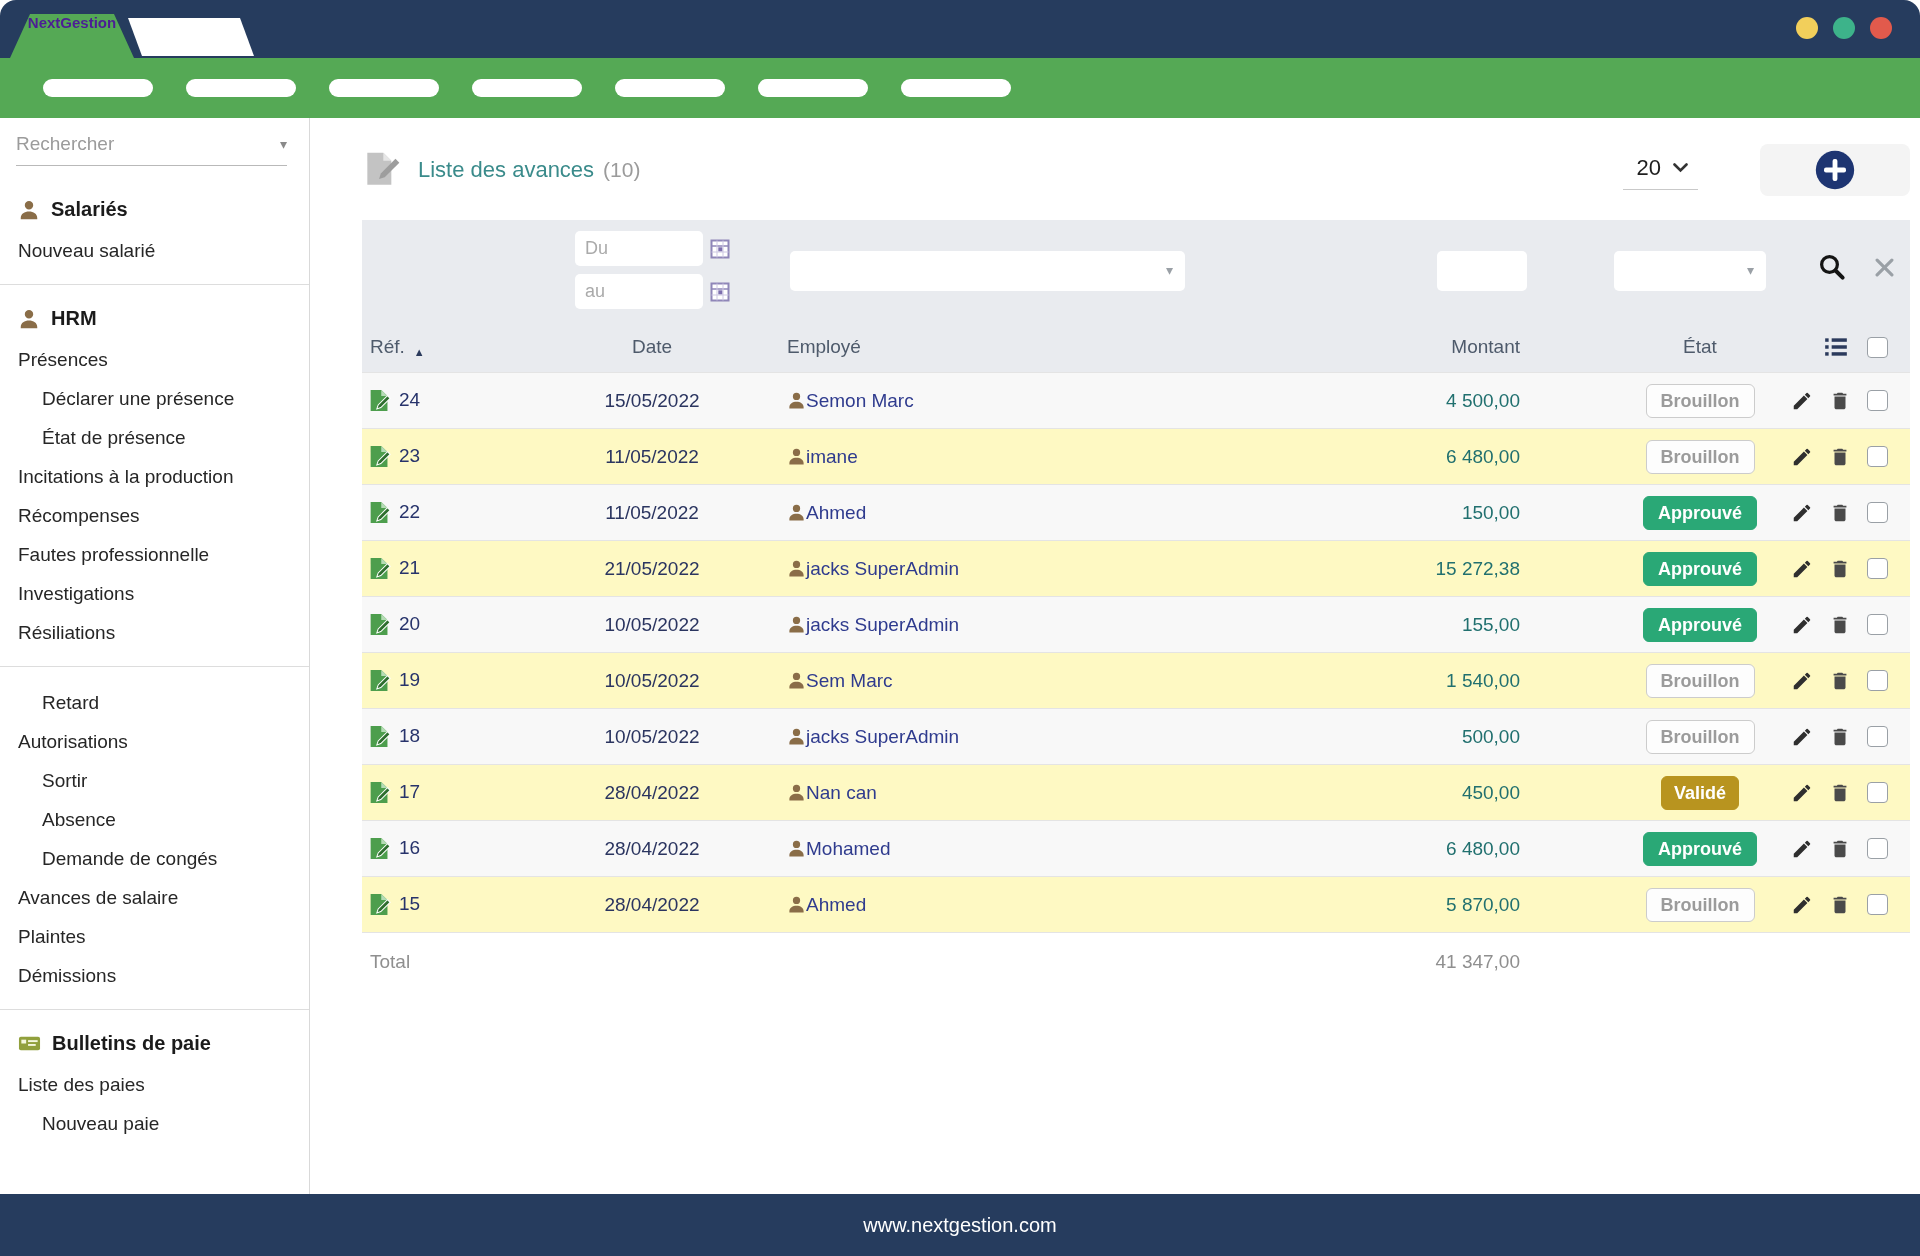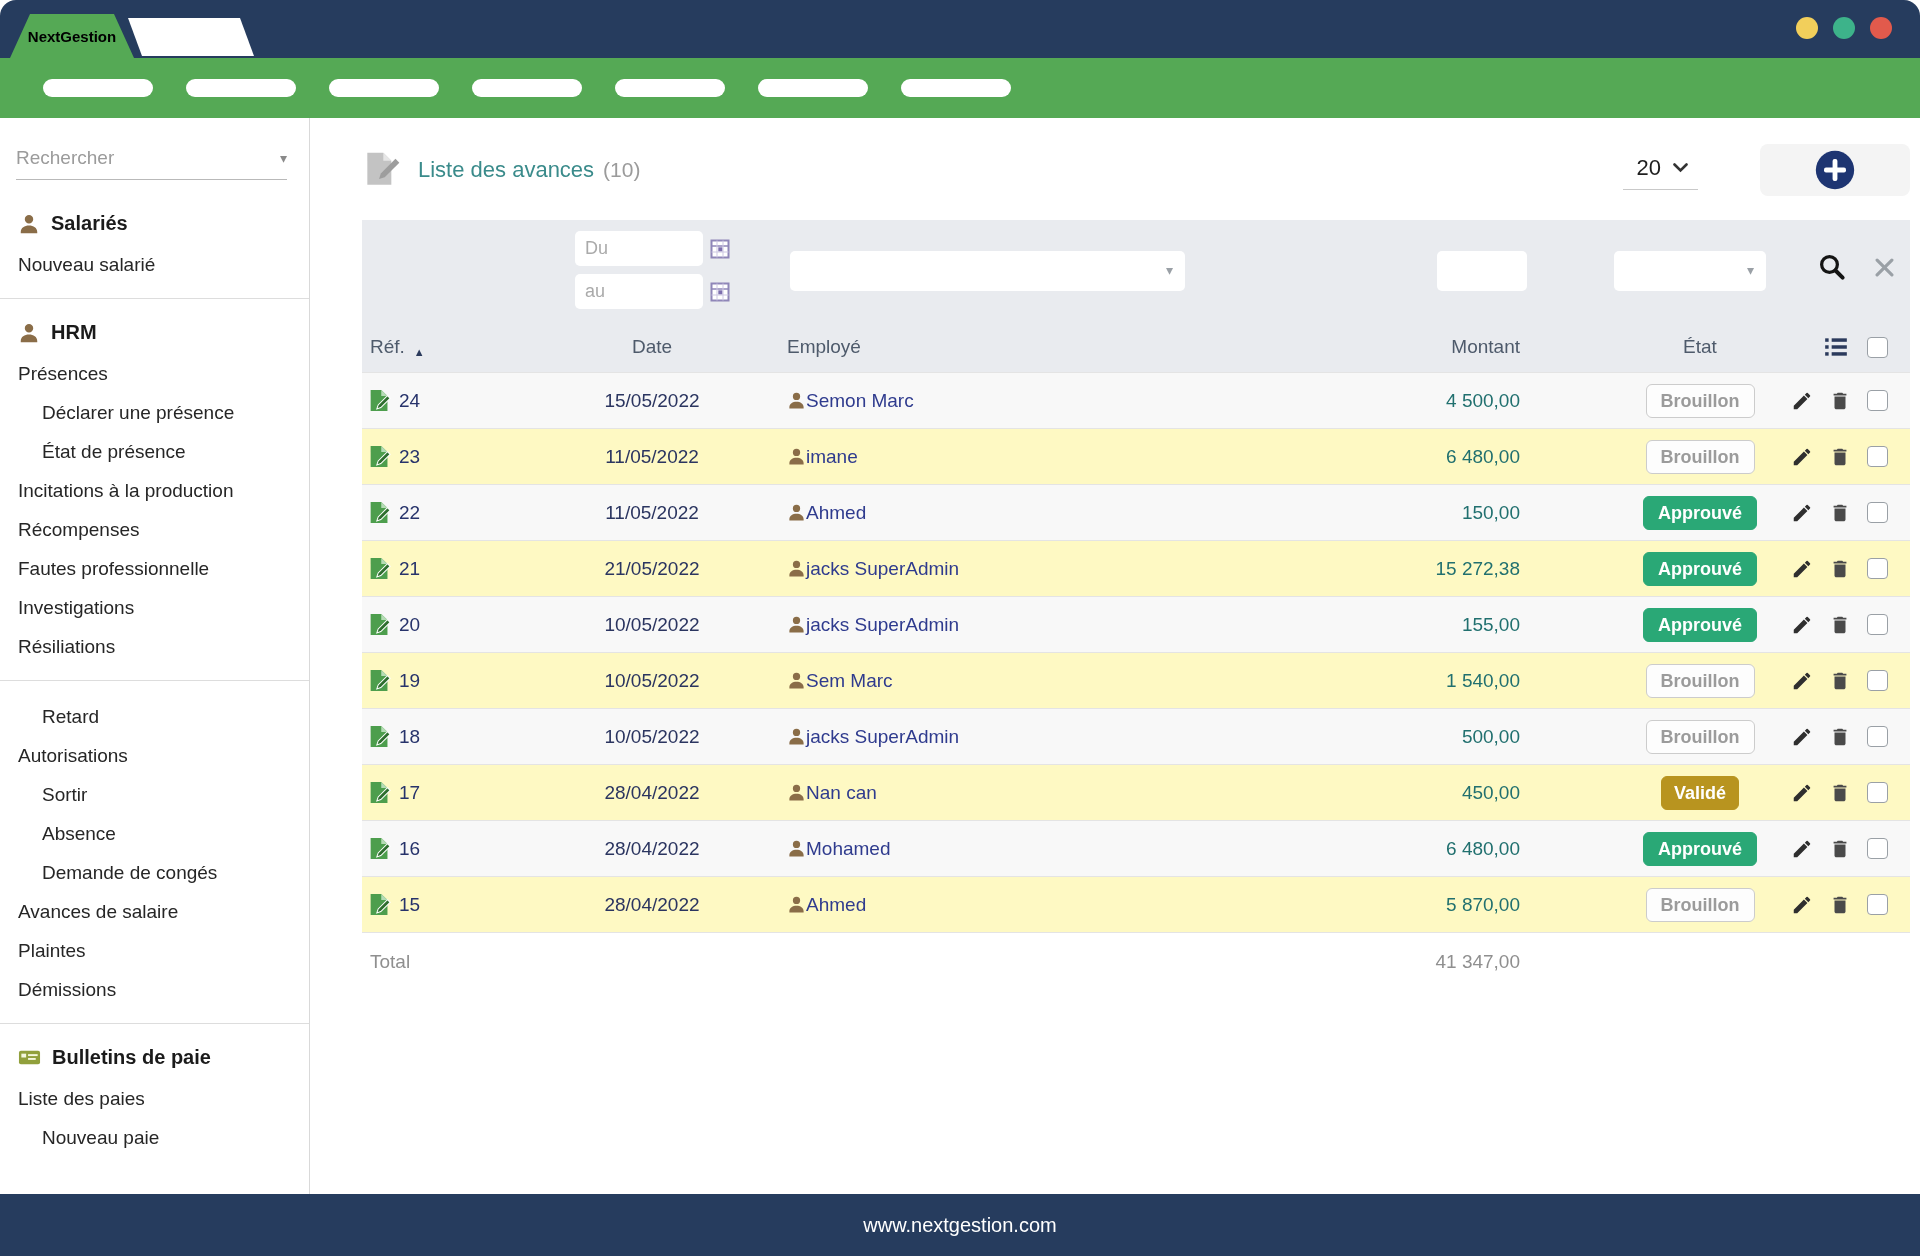--- a/index.html
+++ b/index.html
@@ -6,38 +6,38 @@
   html,body { background:#fff; }
   body { font-family:"Liberation Sans", sans-serif; }
   .app { position:relative; width:1920px; height:1256px; background:#fff; overflow:hidden; }
 
   
   .titlebar { position:absolute; top:0; left:0; right:0; height:58px;
     background:var(--navy,#263c5e); border-radius:16px 16px 0 0; }
   .brand-tab { position:absolute; left:10px; bottom:0; width:124px; height:44px;
     background:var(--green,#55a955);
     clip-path:polygon(20px 0, 104px 0, 124px 44px, 0 44px);
-    display:flex; align-items:center; justify-content:center;
-    color:#000000; font-size:15px; font-weight:bold; }
+    display:flex; align-items:flex-start; justify-content:center;
+    color:#4c1d95; font-size:15px; font-weight:bold; }
   .ghost-tab { position:absolute; left:128px; top:18px; width:126px; height:38px;
     background:#fff; clip-path:polygon(0 0, 112px 0, 126px 38px, 14px 38px); }
   .dots { position:absolute; right:28px; top:17px; display:flex; gap:15px; }
   .dot { width:22px; height:22px; border-radius:50%; display:inline-block; }
 
   
   .greenbar { position:absolute; top:58px; left:0; right:0; height:60px;
     background:var(--green,#55a955); display:flex; align-items:center;
     padding-left:43px; gap:33px; }
   .pill { width:110px; height:18px; border-radius:9px; background:#fff; flex:0 0 auto; }
 
   
   .frame { position:absolute; top:118px; bottom:62px; left:0; right:0; display:flex; overflow:hidden; }
 
   
-  .sidebar { width:310px; flex:0 0 310px; border-right:1px solid #d9d9d9; padding-top:18px; overflow:hidden; }
+  .sidebar { width:310px; flex:0 0 310px; border-right:1px solid #d9d9d9; padding-top:4px; overflow:hidden; }
   .search { margin:0 22px 0 16px; height:44px; border-bottom:1px solid #b9b9b9;
     display:flex; align-items:center; justify-content:space-between;
     color:#9b9b9b; font-size:19px; cursor:pointer; }
   .search .chev { color:#8a8a8a; font-size:14px; }
   .menu { margin-top:26px; }
   .side-divider { border-top:1px solid #ddd; margin:14px 0 16px; }
   .side-section:first-child .side-divider { display:none; }
   .side-header { display:flex; align-items:center; gap:11px; padding:6px 0 10px 18px;
     font-size:20px; font-weight:bold; color:#1b1b1b; }
   .side-header .icon { display:inline-flex; }
@@ -78,21 +78,21 @@
   .th-ref { padding-left:8px; display:flex; align-items:flex-end; gap:9px; cursor:pointer; }
   .sort { font-size:11px; color:#2b3a5c; }
   .th-date { text-align:center; cursor:pointer; }
   .th-emp { padding-left:45px; cursor:pointer; }
   .th-amount { text-align:right; padding-right:30px; cursor:pointer; }
   .th-state { text-align:center; padding-left:60px; cursor:pointer; }
   .th-actions { display:flex; justify-content:flex-end; align-items:center; gap:18px; padding-right:22px; }
 
   .trow { height:56px; border-top:1px solid #e4e4e4; font-size:19px; background:#fef9c3; }
   .tbody .trow:nth-child(odd) { background:#f8f8f8; }
-  .cell-ref { display:flex; align-items:center; gap:8px; padding-left:6px; color:var(--ref-navy,#27336b); }
+  .cell-ref { display:flex; gap:8px; padding-left:6px; color:var(--ref-navy,#27336b); }
   .cell-date { text-align:center; color:var(--date-navy,#2b3560); }
   .cell-emp { display:flex; align-items:center; padding-left:45px; color:var(--link,#2f3b8e); }
   .cell-amount { text-align:right; padding-right:30px; color:var(--amount,#21706f); }
   .cell-state { display:flex; justify-content:center; padding-left:60px; }
   .cell-actions { display:flex; justify-content:flex-end; align-items:center; gap:16px; padding-right:22px; }
   .act { display:inline-flex; cursor:pointer; }
 
   .badge { font-weight:bold; font-size:18px; border-radius:6px; padding:5px 14px; line-height:22px; }
   .badge.draft { background:#fdfdfd; border:1px solid #ccc; color:#9b9b9b; }
   .badge.approved { background:var(--approved,#2aa876); border:1px solid var(--approved,#2aa876); color:#fff; }

